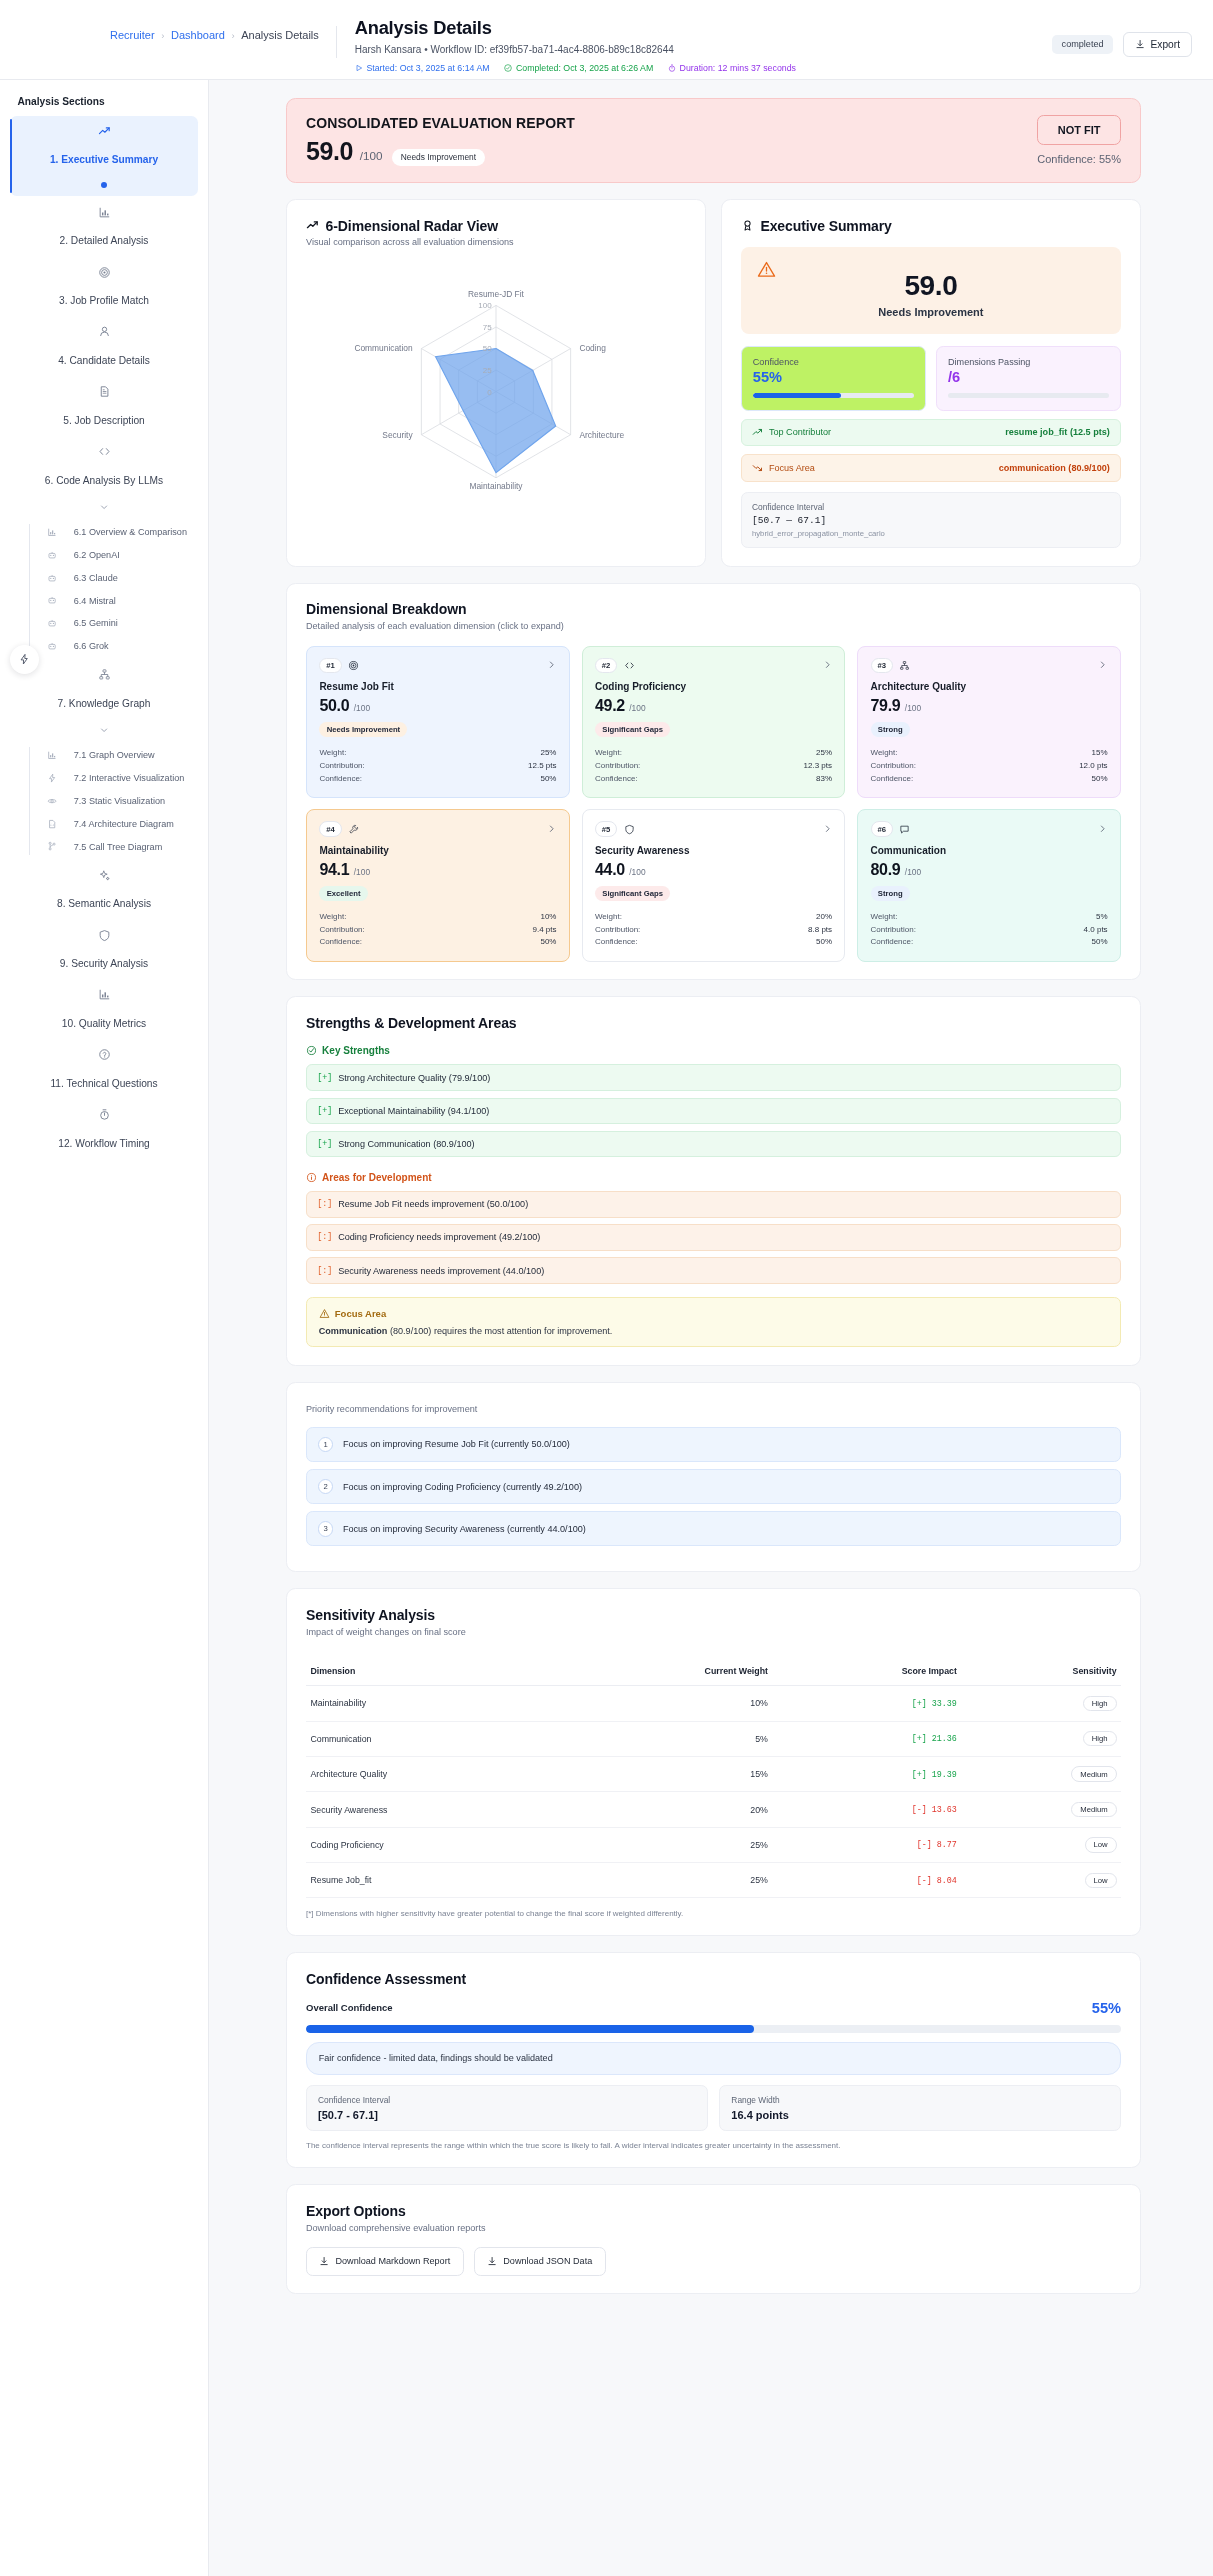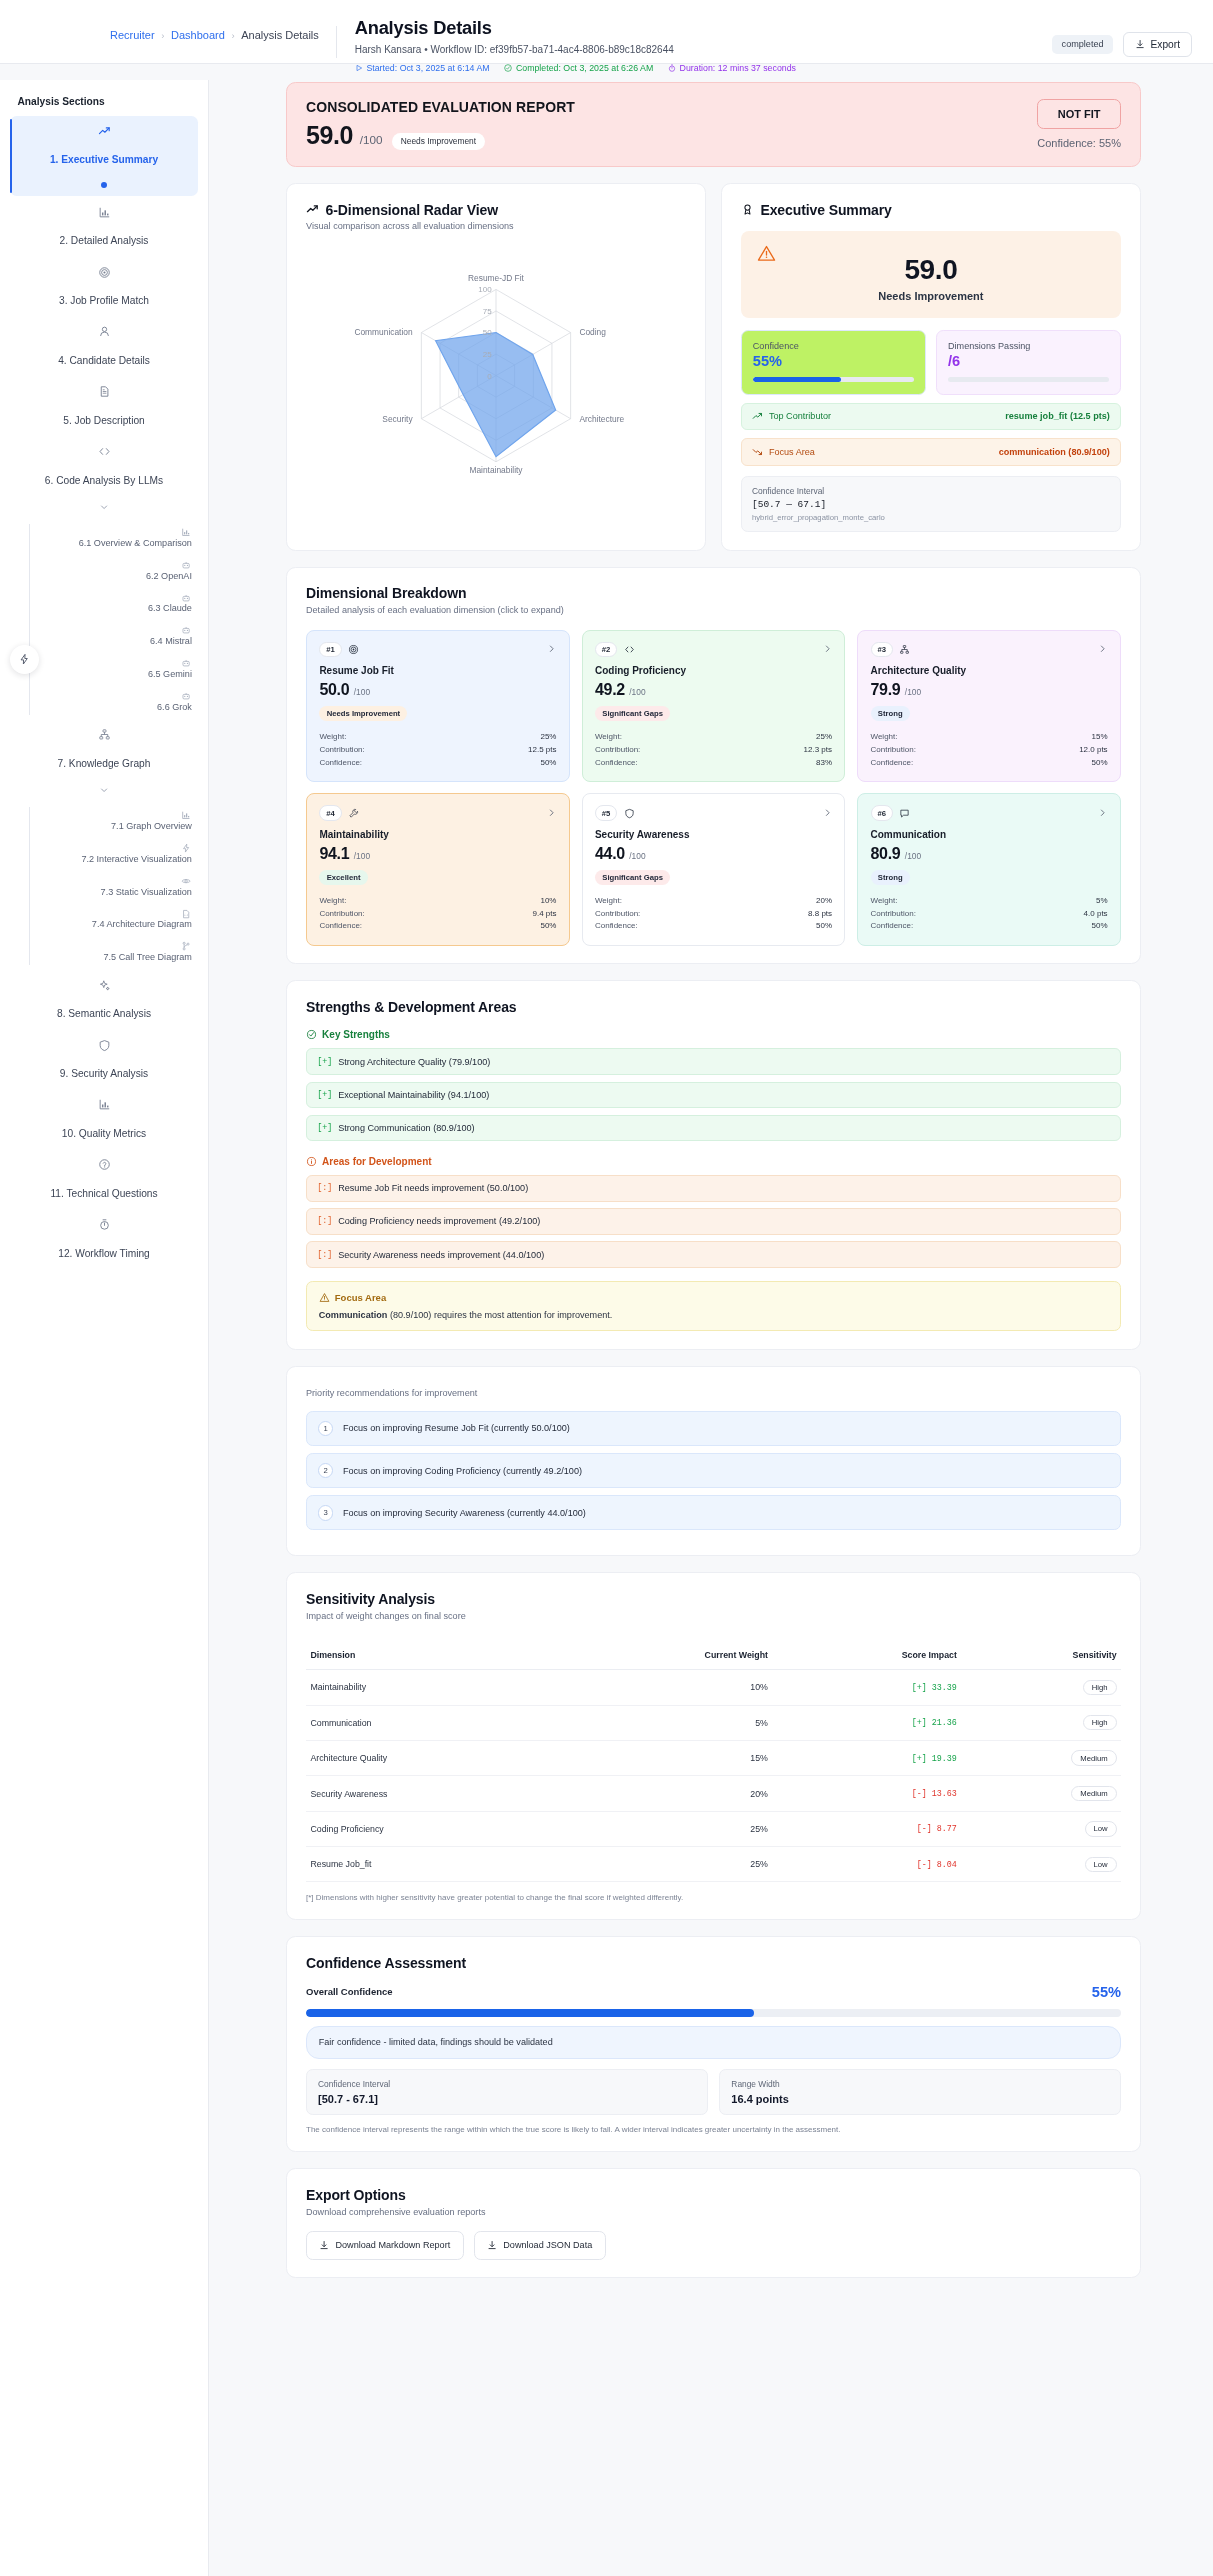--- a/index.html
+++ b/index.html
@@ -7,21 +7,21 @@
     width: 1214px;
     background: #f7f8fa;
     font-family: "Liberation Sans", sans-serif;
     color: #1f2633;
     -webkit-font-smoothing: antialiased;
   }
   body { width: 1214px; min-height: 2576px; position: relative; }
 
   
   .topbar {
-    height: 64px;
+    height: 80px;
     background: #ffffff;
     border-bottom: 0.7px solid #e8eaef;
     display: flex;
     align-items: flex-start;
     padding: 13px 22px 0 110px;
     position: relative;
   }
   .breadcrumb { display: flex; align-items: center; gap: 6.6px; font-size: 11px; padding-top: 16px; }
   .bc-link { color: #2f6fed; cursor: pointer; }
   .bc-sep { color: #b7bdc9; font-size: 9.5px; }
@@ -68,22 +68,22 @@
   .side-ico { width: 14px; height: 14px; flex: 0 0 14px; color: #7a8293; display: flex; align-items:center; justify-content:center; }
   .side-item.active .side-ico { color: #2563eb; }
   .side-label { flex: 1; line-height: 1.3; }
   .side-dot { width: 5.9px; height: 5.9px; border-radius: 50%; background: #2563eb; }
   .chev { color: #98a0b0; width: 10.2px; height: 10.2px; }
   .subgroup { position: relative; margin: 0 0 1.5px 19px; padding-left: 11.7px; }
   .subgroup::before {
     content: ""; position: absolute; left: 0; top: 2.9px; bottom: 2.9px; width: 0.7px; background: #e4e7ee;
   }
   .sub-item {
-    display: flex; align-items: flex-end; gap: 0;
-    padding: 5.9px 5.9px; font-size: 9.1px; color: #5a6274; border-radius: 5.1px; cursor: pointer; flex-direction: column;
+    display: flex; align-items: center; gap: 16px;
+    padding: 5.9px 5.9px; font-size: 9.1px; color: #5a6274; border-radius: 5.1px; cursor: pointer;
   }
   .sub-ico { width: 11px; height: 11px; flex:0 0 11px; color: #a2aab9; display:flex; align-items:center; justify-content:center;}
   .fab {
     position: absolute; left: 10.2px; bottom: 1902px;
     width: 29px; height: 29px; border-radius: 50%; background: #fff;
     box-shadow: 0 1.5px 5.9px rgba(20,25,40,.13); display: flex;
     align-items: center; justify-content: center; color: #4a5264; cursor: pointer;
   }
 
   

